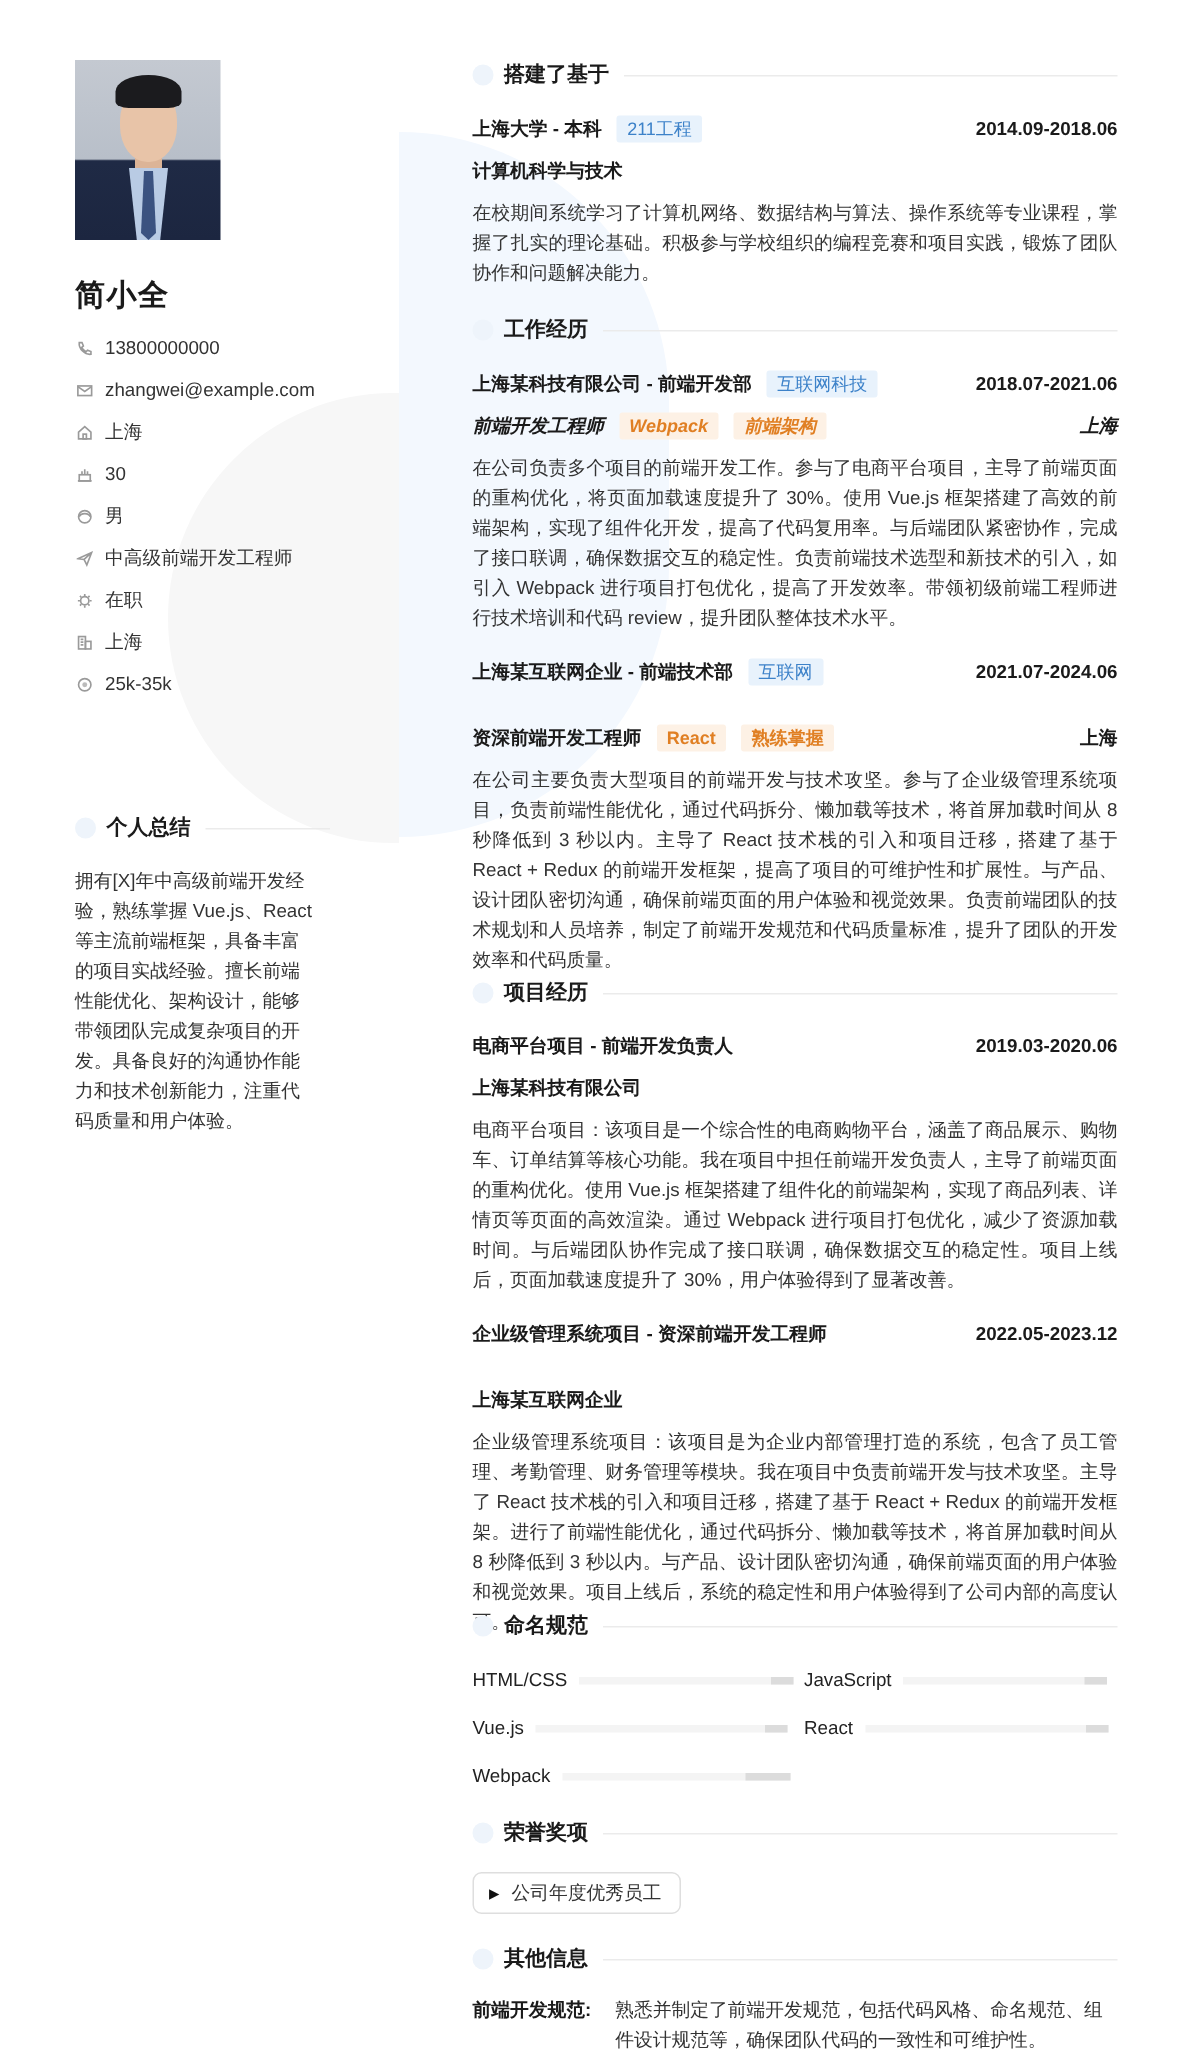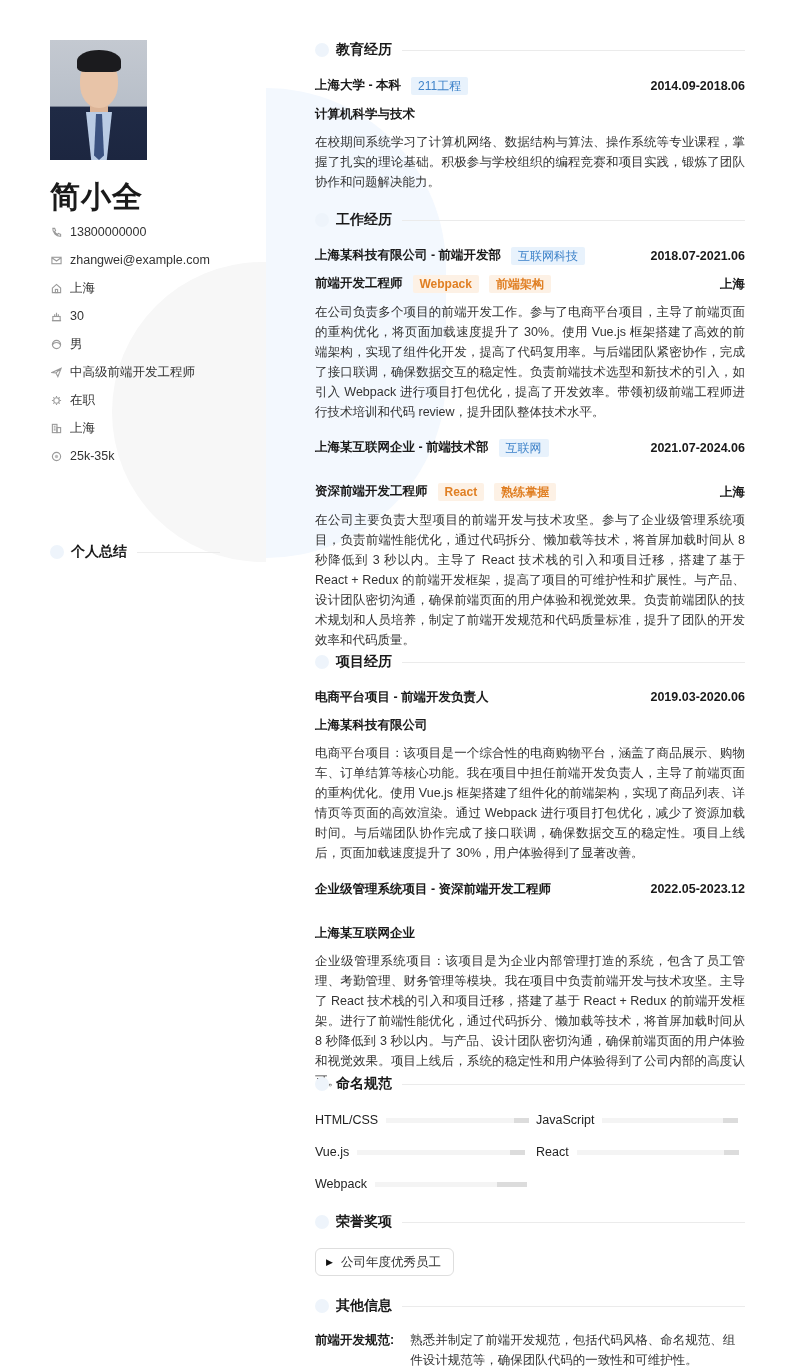--- a/index.html
+++ b/index.html
@@ -14,40 +14,40 @@
 
   
   .left { position: absolute; left: 50px; top: 40px; width: 170px; }
   .avatar { width: 97px; height: 120px; background: linear-gradient(180deg, #c4c9d1 0%, #b8bfc9 55%, #1f2a45 56%, #1c2640 100%); position: relative; overflow: hidden; }
   .avatar .face { position: absolute; left: 30px; top: 18px; width: 38px; height: 50px; background: #e8c4a8; border-radius: 45% 45% 48% 48%; }
   .avatar .hair { position: absolute; left: 27px; top: 10px; width: 44px; height: 22px; background: #1b1b1e; border-radius: 50% 50% 20% 20%; }
   .avatar .neck { position: absolute; left: 40px; top: 62px; width: 18px; height: 16px; background: #dcb497; }
   .avatar .shirt { position: absolute; left: 36px; top: 72px; width: 26px; height: 48px; background: #b9cbe4; clip-path: polygon(0 0, 100% 0, 80% 100%, 20% 100%); }
   .avatar .tie { position: absolute; left: 44px; top: 74px; width: 10px; height: 46px; background: #3b5280; clip-path: polygon(20% 0, 80% 0, 100% 90%, 50% 100%, 0 90%); }
 
-  .name { margin-top: 22px; font-size: 30px; font-weight: bold; color: #1a1a1a; letter-spacing: 1px; height: 30px; line-height: 30px; }
+  .name { margin-top: 22px; font-size: 20px; font-weight: bold; color: #1a1a1a; letter-spacing: 1px; height: 30px; line-height: 30px; }
   .info-list { margin-top: 6px; }
   .info-item { display: flex; align-items: center; height: 28px; font-size: 12.5px; color: #333; }
   .info-icon { width: 12px; height: 12px; margin-right: 8px; color: #999; display: inline-flex; align-items: center; justify-content: center; }
   .info-icon svg { width: 11px; height: 11px; stroke: #9a9a9a; fill: none; stroke-width: 1.2; }
 
   .left-section-title { position: absolute; left: 50px; top: 542px; width: 170px; display: flex; align-items: center; }
   .summary { position: absolute; left: 50px; top: 577px; width: 162px; font-size: 12.5px; line-height: 20px; color: #333; }
 
   
   .sec-head { display: flex; align-items: center; height: 20px; }
   .sec-dot { width: 14px; height: 14px; border-radius: 50%; background: #eef4fb; margin-right: 7px; flex: 0 0 auto; }
   .sec-title { font-size: 14px; font-weight: bold; color: #1a1a1a; white-space: nowrap; }
   .sec-line { flex: 1; height: 1px; background: #ebebeb; margin-left: 10px; }
 
   
   .right { position: absolute; left: 315px; top: 40px; width: 430px; }
   .abs { position: absolute; left: 0; width: 430px; }
   .row { display: flex; align-items: center; justify-content: space-between; height: 20px; }
-  .row-left { display: flex; }
+  .row-left { display: flex; align-items: center; }
   .bold { font-size: 12.5px; font-weight: bold; color: #1a1a1a; white-space: nowrap; }
   .date { font-size: 12.5px; font-weight: bold; color: #1a1a1a; }
   .tag { display: inline-block; margin-left: 10px; padding: 0 7px; height: 18px; line-height: 18px; font-size: 12px; border-radius: 2px; }
   .tag-blue { background: #e8f2fc; color: #3d82c9; }
   .tag-orange { background: #fdf1e5; color: #e07f23; font-weight: bold; }
   .desc { font-size: 12.5px; line-height: 20px; color: #333; text-align: justify; }
 
   
   .skills { position: relative; text-align: right; }
   .skill { position: absolute; display: flex; align-items: center; height: 20px; }
@@ -163,27 +163,28 @@
         <span>25k-35k</span>
       </div>
     </div>
   </div>
 
   <div class="left-section-title sec-head">
     <span class="sec-dot"></span>
     <span class="sec-title">个人总结</span>
     <span class="sec-line"></span>
   </div>
+  <div class="summary">拥有[X]年中高级前端开发经验，熟练掌握 Vue.js、React 等主流前端框架，具备丰富的项目实战经验。擅长前端性能优化、架构设计，能够带领团队完成复杂项目的开发。具备良好的沟通协作能力和技术创新能力，注重代码质量和用户体验。</div>
 
   <div class="right">
 
     <div class="abs" style="top:0px;">
       <div class="sec-head">
         <span class="sec-dot"></span>
-        <span class="sec-title">教育经历</span>
+        <span class="sec-title">搭建了基于</span>
         <span class="sec-line"></span>
       </div>
     </div>
     <div class="abs" style="top:36px;">
       <div class="row">
         <div class="row-left">
           <span class="bold">上海大学 - 本科</span>
           <span class="tag tag-blue">211工程</span>
         </div>
         <span class="date">2014.09-2018.06</span>
@@ -203,21 +204,21 @@
     </div>
 
     <div class="abs" style="top:206px;">
       <div class="row">
         <div class="row-left">
           <span class="bold">上海某科技有限公司 - 前端开发部</span>
           <span class="tag tag-blue">互联网科技</span>
         </div>
         <span class="date">2018.07-2021.06</span>
       </div>
-      <div class="row" style="margin-top:8px;">
+      <div class="row" style="margin-top:8px;font-style:italic;">
         <div class="row-left">
           <span class="bold">前端开发工程师</span>
           <span class="tag tag-orange">Webpack</span>
           <span class="tag tag-orange">前端架构</span>
         </div>
         <span class="date">上海</span>
       </div>
       <div class="desc" style="margin-top:8px;">在公司负责多个项目的前端开发工作。参与了电商平台项目，主导了前端页面的重构优化，将页面加载速度提升了 30%。使用 Vue.js 框架搭建了高效的前端架构，实现了组件化开发，提高了代码复用率。与后端团队紧密协作，完成了接口联调，确保数据交互的稳定性。负责前端技术选型和新技术的引入，如引入 Webpack 进行项目打包优化，提高了开发效率。带领初级前端工程师进行技术培训和代码 review，提升团队整体技术水平。</div>
     </div>
 

